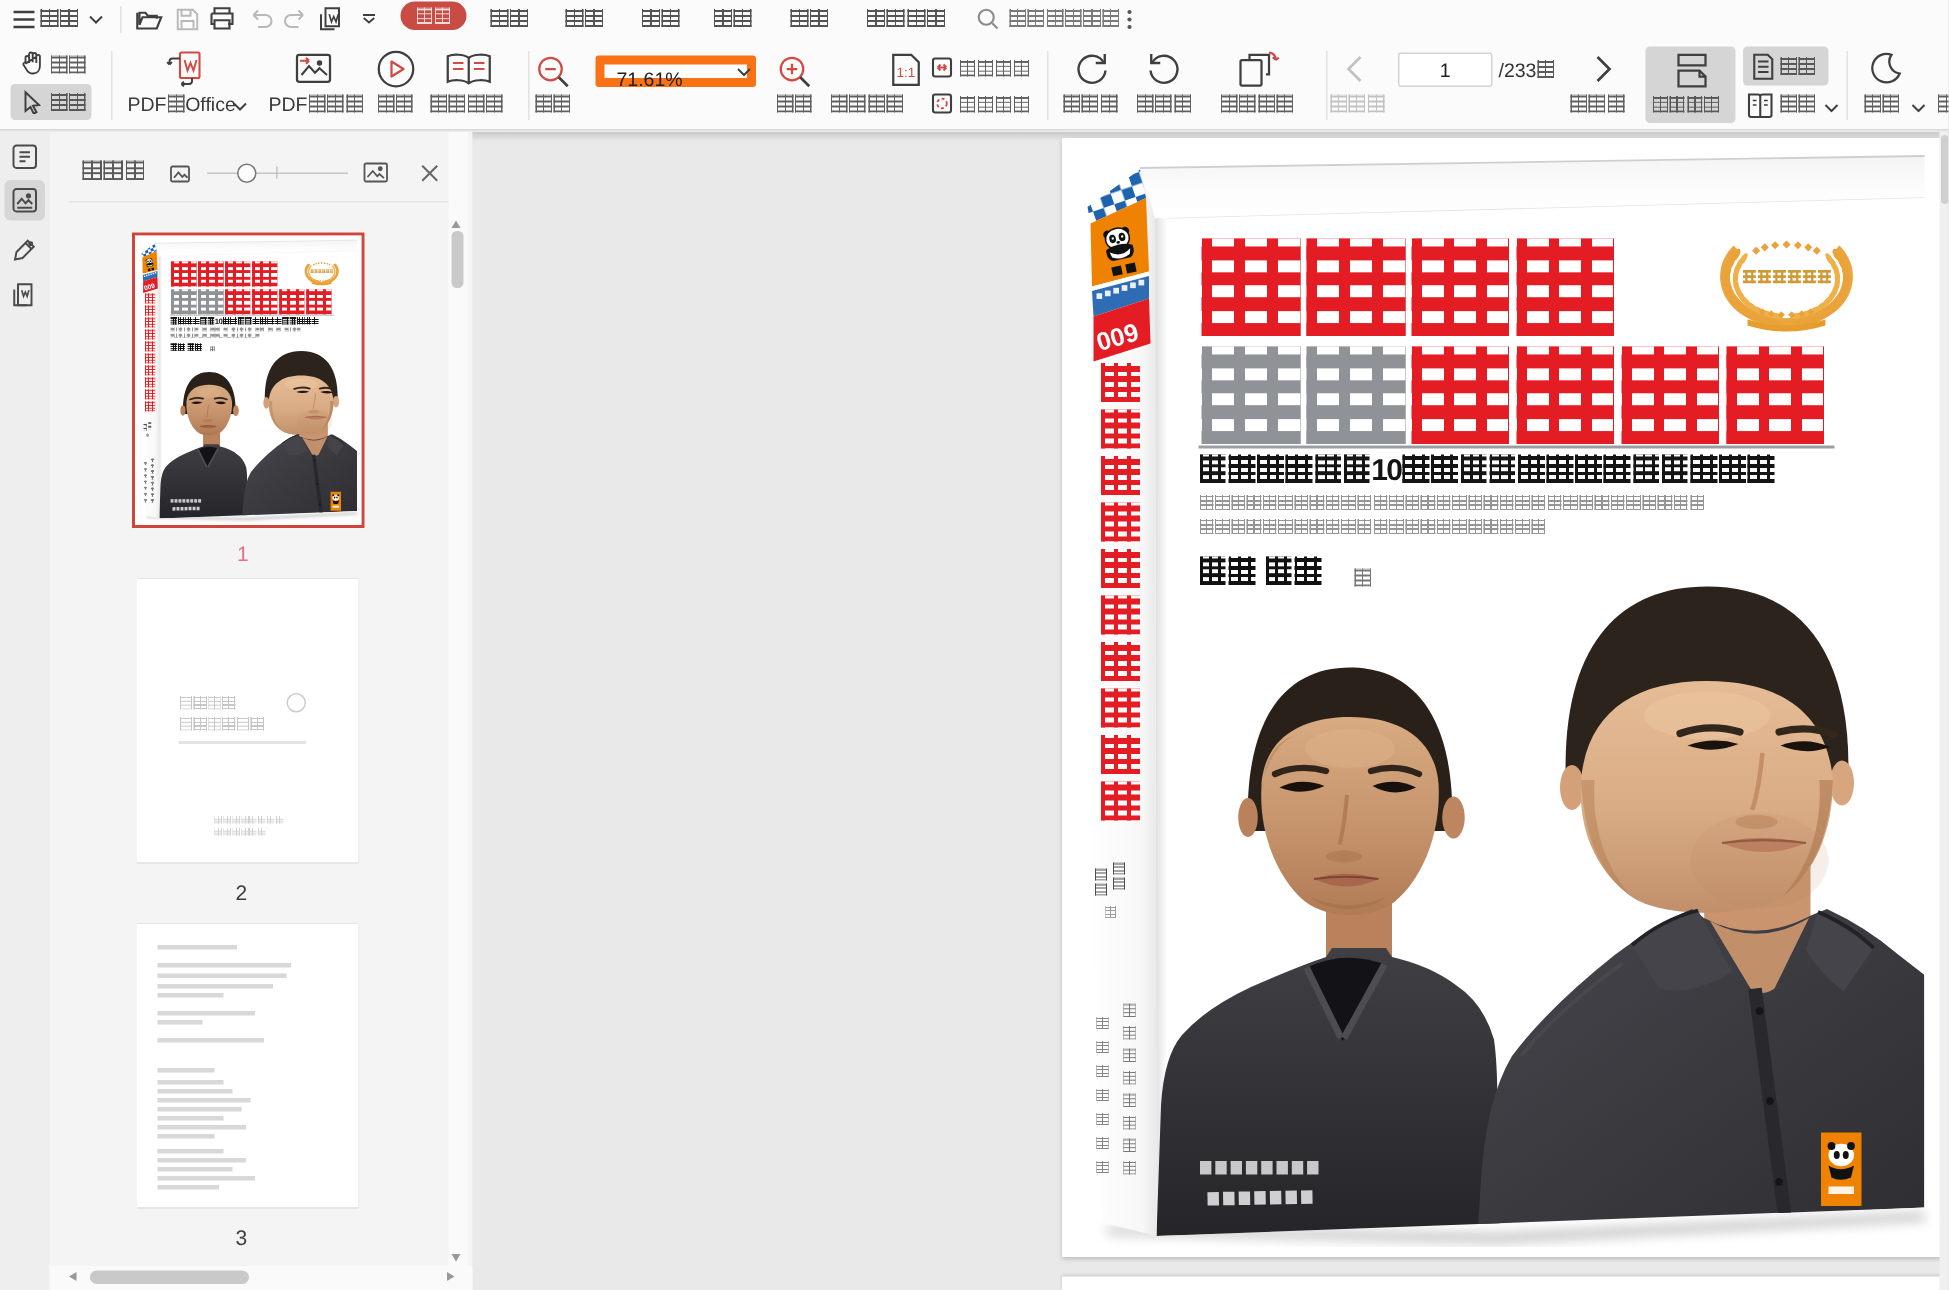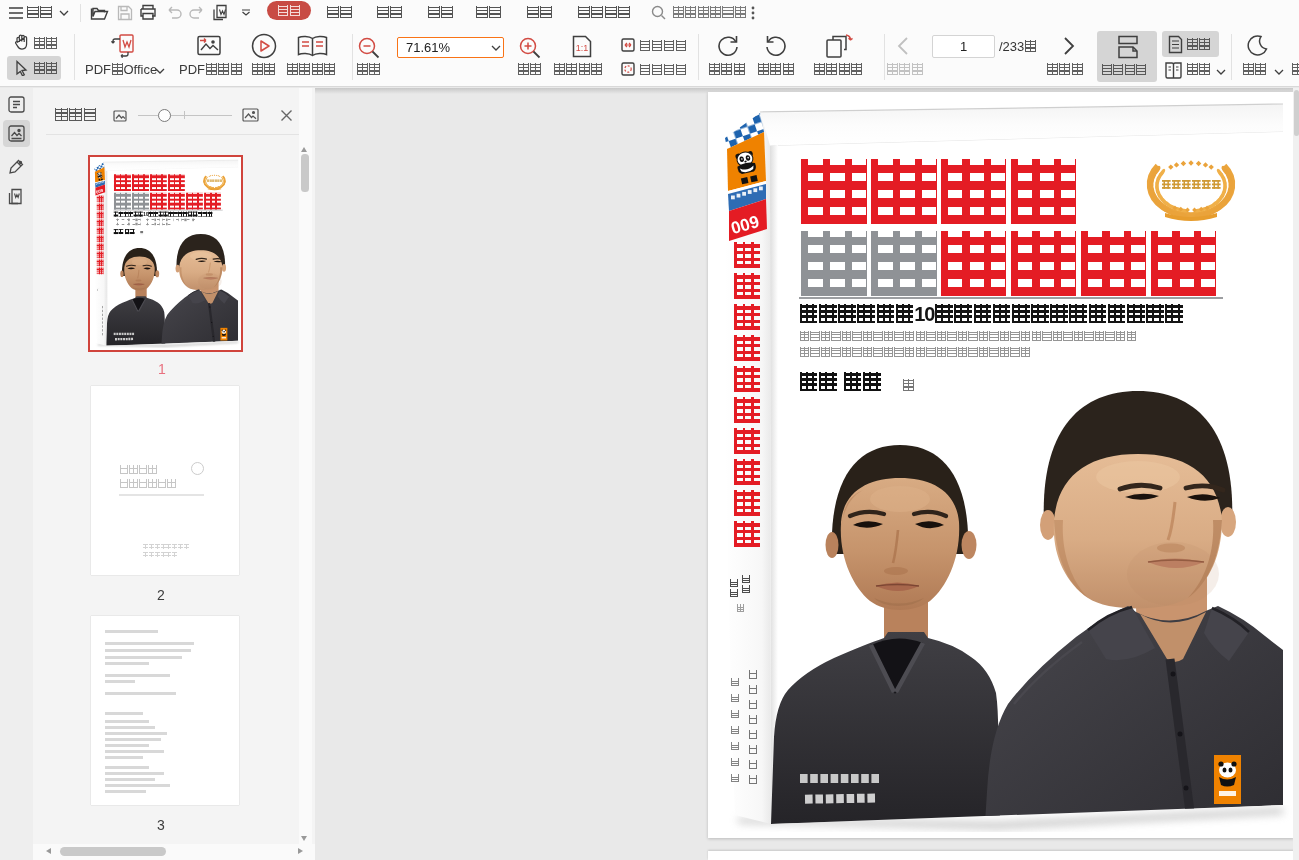--- a/index.html
+++ b/index.html
@@ -159,35 +159,35 @@
 <div class="ab lbl" style="left:286px;top:62px"><i class="z"></i><i class="z"></i><i class="z"></i><i class="z"></i></div>
 <div class="ab vsep" style="left:352px;top:34px;height:46px"></div>
 <div class="ab" style="left:357px;top:36px">
     <svg width="24" height="24" viewBox="0 0 24 24" style="">
       <circle cx="10" cy="10" r="7.5" fill="none" stroke="#d24b43" stroke-width="1.5"></circle>
       <path d="M6.5 10h7" stroke="#d24b43" stroke-width="1.5"></path>
       <path d="M15.5 15.5l6 6" stroke="#3f3f3f" stroke-width="1.8"></path>
     </svg>
   </div>
 <div class="ab lbl" style="left:356px;top:62px"><i class="z"></i><i class="z"></i></div>
-<div class="ab" style="left:397px;top:37px;width:107px;height:21px;background:#fff;border:1px solid #f97316;border-radius:2px;font-size:13px;color:#222;padding:2px 0 0 8px">71.61%</div>
+<div class="ab" style="left:397px;top:37px;width:107px;height:21px;background:#fff;border:6px solid #f97316;border-radius:2px;font-size:13px;color:#222;padding:2px 0 0 8px">71.61%</div>
 <div class="ab" style="left:491px;top:45px">
     <svg width="10" height="6" viewBox="0 0 10 6" style="">
       <path d="M1 1l4 4 4-4" fill="none" stroke="#3f3f3f" stroke-width="1.3"></path>
     </svg>
   </div>
 <div class="ab" style="left:518px;top:36px">
     <svg width="24" height="24" viewBox="0 0 24 24" style="">
       <circle cx="10" cy="10" r="7.5" fill="none" stroke="#d24b43" stroke-width="1.5"></circle>
       <path d="M6.5 10h7M10 6.5v7" stroke="#d24b43" stroke-width="1.5"></path>
       <path d="M15.5 15.5l6 6" stroke="#3f3f3f" stroke-width="1.8"></path>
     </svg>
   </div>
 <div class="ab lbl" style="left:517px;top:62px"><i class="z"></i><i class="z"></i></div>
-<div class="ab" style="left:572px;top:35px">
+<div class="ab" style="left:594px;top:35px">
     <svg width="20" height="23" viewBox="0 0 20 23" style="">
       <path d="M1.5 1.5h12l5 5v15h-17z" fill="none" stroke="#3f3f3f" stroke-width="1.5"></path>
       <text x="10" y="16" font-size="9" fill="#d24b43" text-anchor="middle" font-family="Liberation Sans">1:1</text>
     </svg>
   </div>
 <div class="ab lbl" style="left:553px;top:62px"><i class="z"></i><i class="z"></i><i class="z"></i><i class="z"></i></div>
 <div class="ab" style="left:620px;top:37px">
     <svg width="16" height="16" viewBox="0 0 16 16" style="">
       <g fill="none">
         <rect x="2" y="2" width="12" height="12" rx="1.5" stroke="#3f3f3f" stroke-width="1.4"></rect>

